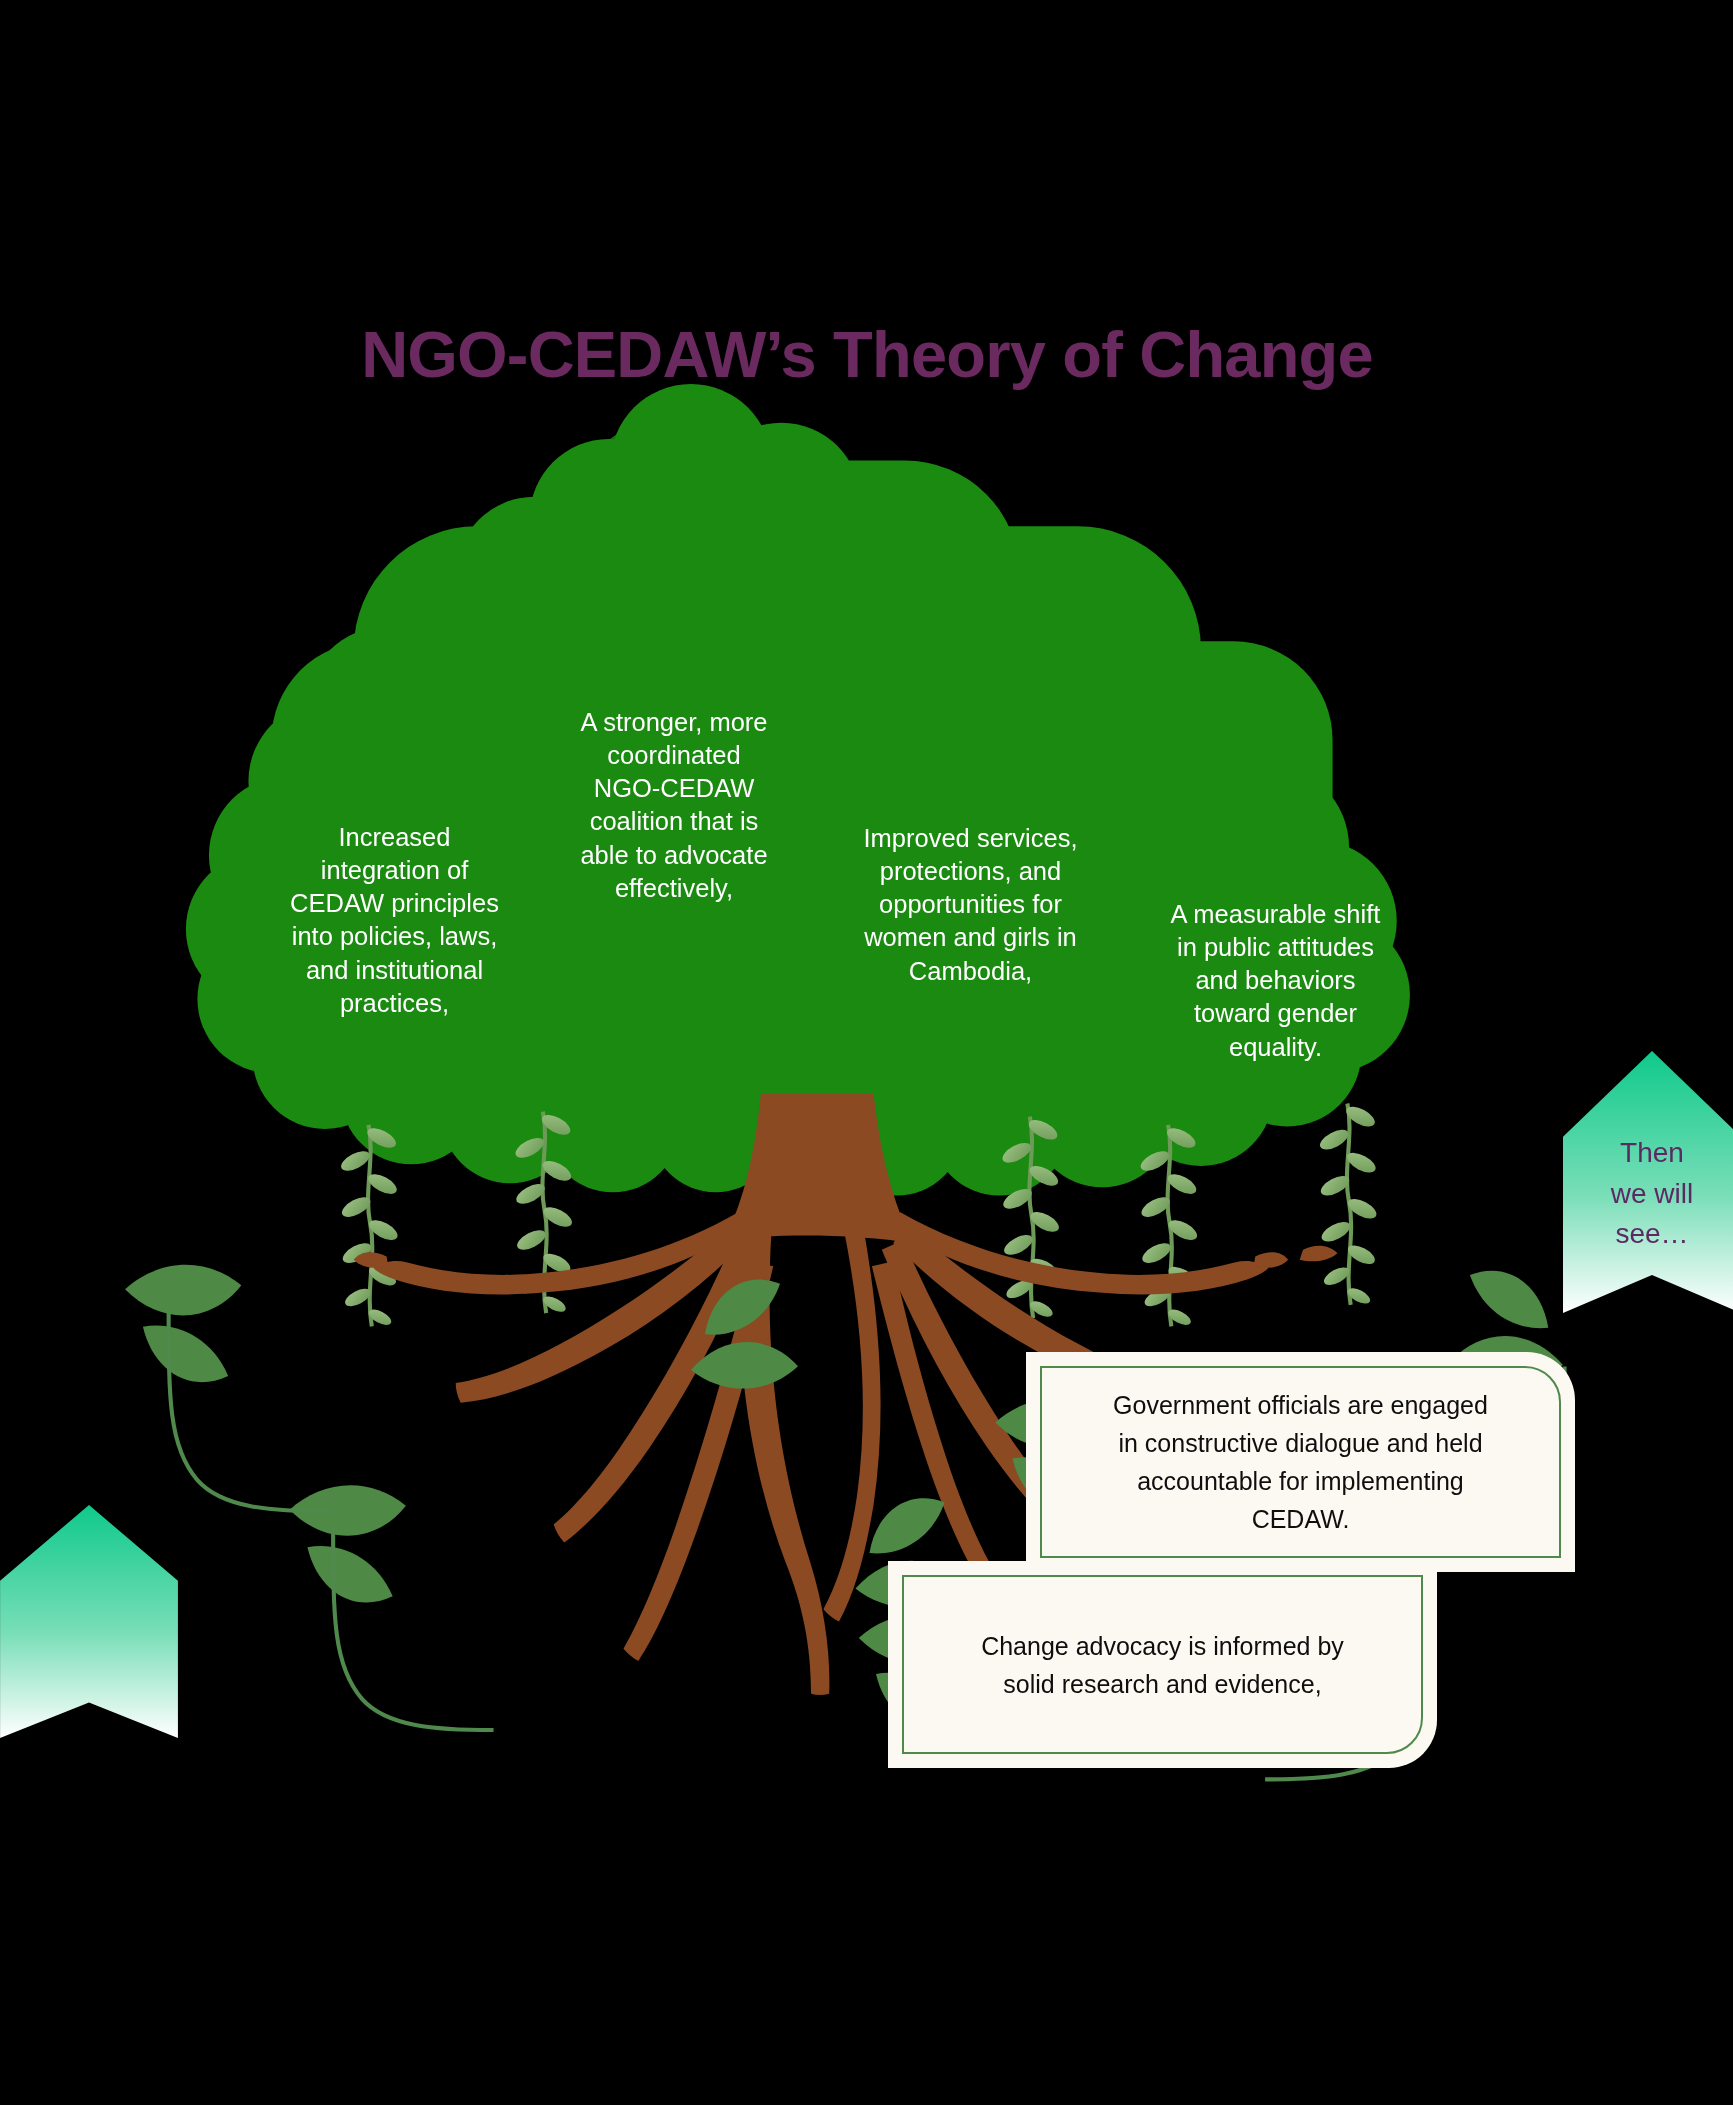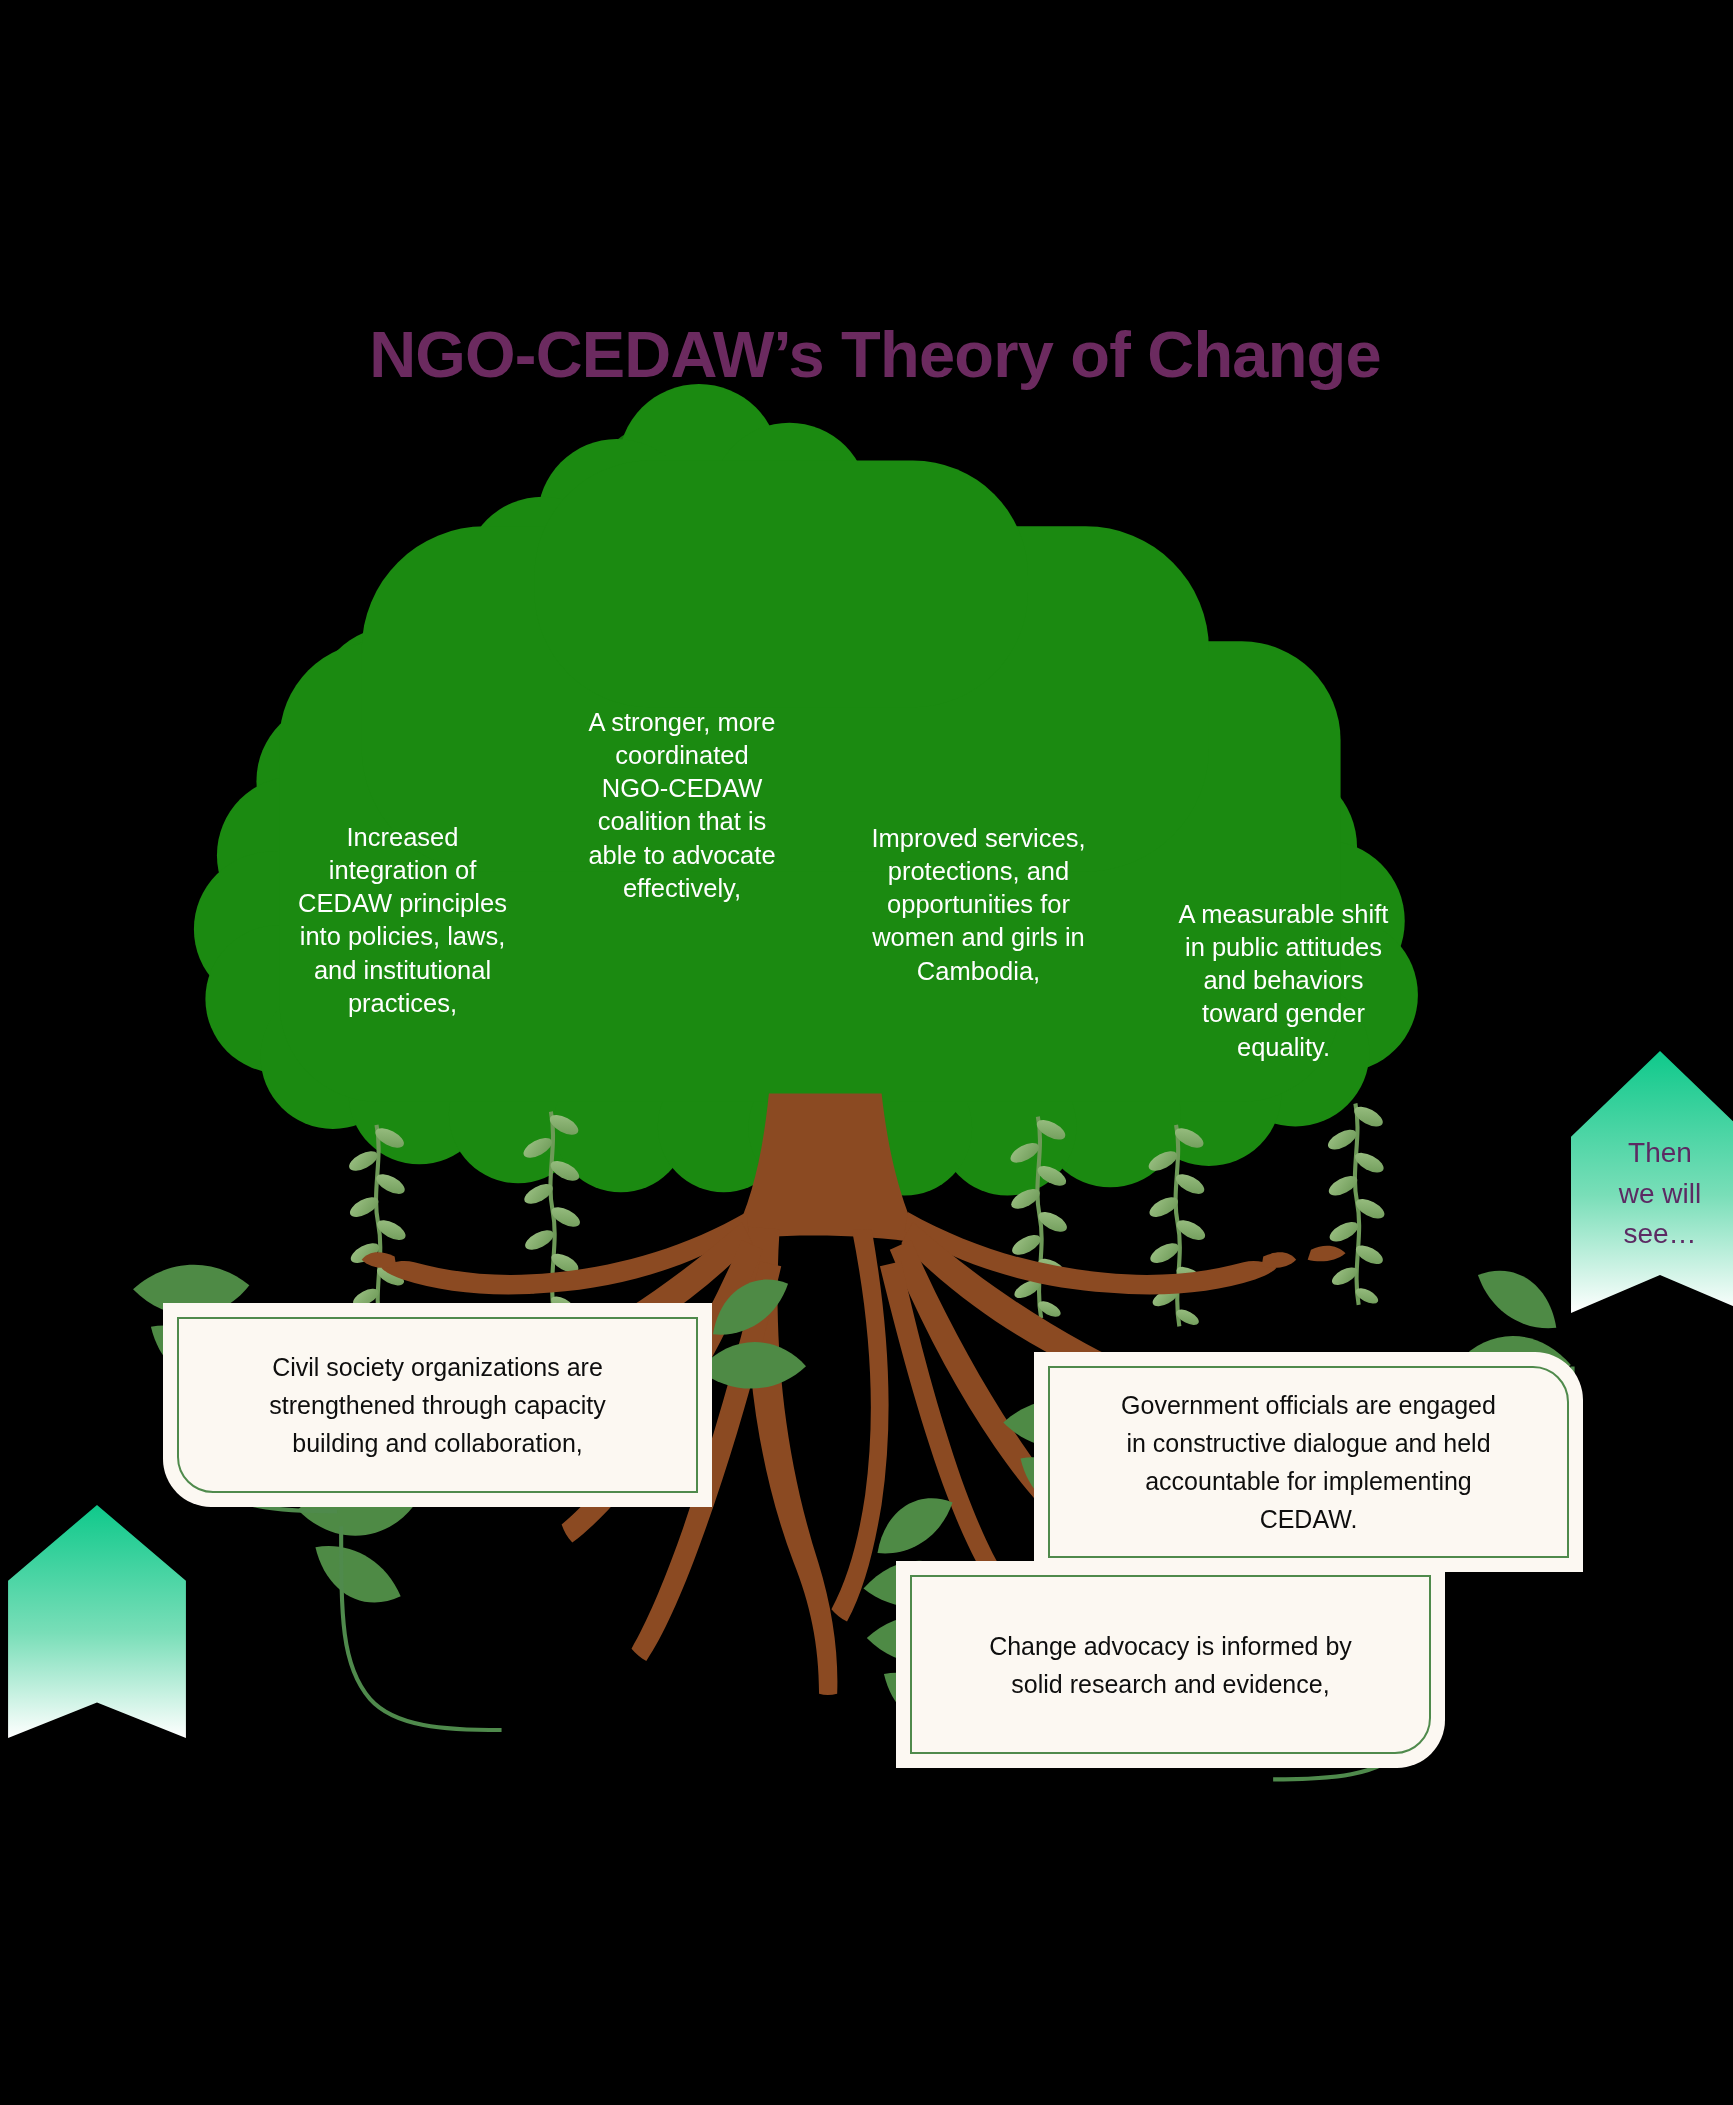--- a/index.html
+++ b/index.html
@@ -1,19 +1,19 @@
 <!DOCTYPE html>
 <html style="font-size:13px"><head>
 <meta charset="utf-8">
 <style>
   html,body{margin:0;padding:0;background:#000;}
   body{width:1734px;height:2105px;overflow:hidden;position:relative;
        font-family:"Liberation Sans","DejaVu Sans",sans-serif;}
 
-  #stage{position:absolute;inset:0;width:1394px;height:2105px;background:#000;margin-left:8px;}
+  #stage{position:absolute;inset:0;width:1394px;height:2105px;background:#000;}
 
   
   #title{
     position:absolute;left:0;top:317px;width:1734px;
     text-align:center;
     font-size:65px;font-weight:bold;letter-spacing:-0.8px;
     color:#6B2A5F;
     white-space:nowrap;
   }
 
@@ -331,27 +331,20 @@
 in public attitudes
 and behaviors
 toward gender
 equality.</div>
   <div class="canopy-text" id="ct2">Improved services,
 protections, and
 opportunities for
 women and girls in
 Cambodia,</div>
 
-  <div class="card" id="card0">
-    <div class="inner">
-      <div class="txt">Civil society organizations are
-strengthened through capacity
-building and collaboration,</div>
-    </div>
-  </div>
 
 
   <div class="card" id="card2">
     <div class="inner">
       <div class="txt">Government officials are engaged
 in constructive dialogue and held
 accountable for implementing
 CEDAW.</div>
     </div>
   </div>

